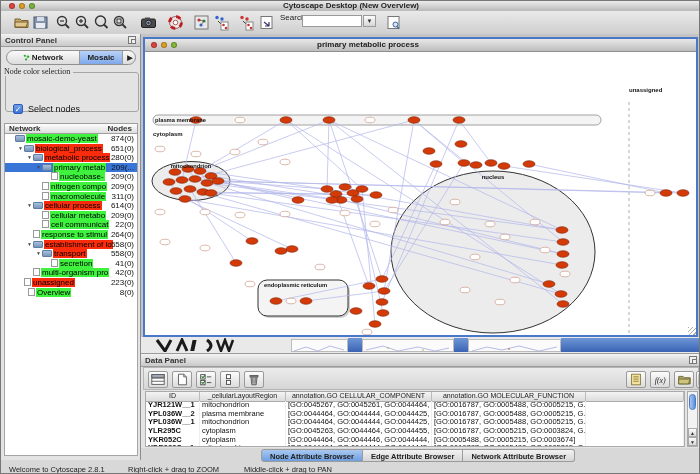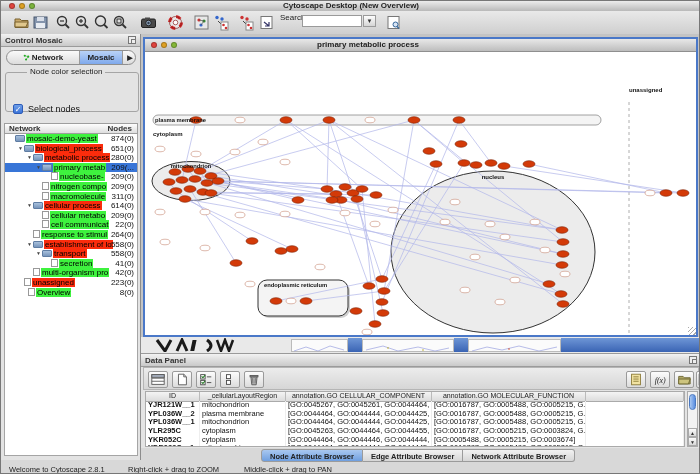--- a/index.html
+++ b/index.html
@@ -22,21 +22,21 @@
   .panel-head{position:absolute;left:0;width:100%;height:13px;background:linear-gradient(#f2f2f2,#c9c9c9);border-bottom:1px solid #9b9b9b;font-size:8px;font-weight:bold;color:#333;line-height:13px;padding-left:4px;box-sizing:border-box;}
   .float-ico{position:absolute;right:4px;top:2px;width:8px;height:8px;border:1px solid #777;background:#eee;box-sizing:border-box;}
   .float-ico:after{content:"";position:absolute;left:2px;top:2px;width:3px;height:3px;border:1px solid #777;}
   #cp-tabs{left:5px;top:16px;width:130px;height:15px;border:1px solid #8f8f8f;border-radius:8px;background:linear-gradient(#fafafa,#dcdcdc);display:flex;overflow:hidden;box-sizing:border-box;}
   .cp-tab{flex:0 0 auto;font-size:8px;font-weight:bold;color:#222;line-height:13px;text-align:center;}
   #tab-network{width:72px;border-right:1px solid #9a9a9a;}
   #tab-mosaic{width:42px;background:linear-gradient(#b9d2f6,#7fa9ec);border-right:1px solid #9a9a9a;}
   #tab-arrow{width:14px;font-size:7px;line-height:13px;text-align:center;color:#222;}
   .net-glyph{display:inline-block;width:7px;height:7px;vertical-align:-1px;margin-right:2px;}
   #cp-group{left:4px;top:38px;width:132px;height:38px;border:1px solid #a5a5a5;border-radius:3px;}
-  #cp-group-title{left:26px;top:33px;background:#e3e3e3;padding:0 3px;font-size:8px;color:#222;}
+  #cp-group-title{left:0;top:33px;background:#e3e3e3;padding:0 3px;font-size:8px;color:#222;font-family:Liberation Serif, serif;}
   #cp-dropdown{left:12px;top:46px;width:116px;height:16px;background:linear-gradient(#ffffff,#e4e4e4);border:1px solid #9a9a9a;border-radius:4px;font-size:8px;font-weight:bold;color:#222;line-height:14px;padding-left:10px;box-sizing:border-box;}
   #cp-dropdown .stepper{position:absolute;right:1px;top:1px;width:12px;height:12px;background:linear-gradient(#cfe0f6,#92b6e8);border-left:1px solid #9a9a9a;border-radius:0 3px 3px 0;font-size:4px;line-height:6px;text-align:center;color:#234;}
   #cp-check{left:12px;top:70px;width:10px;height:10px;background:linear-gradient(#6f9fe8,#3b74d8);border:1px solid #2d5cb8;border-radius:2px;color:#fff;font-size:8px;line-height:9px;text-align:center;box-sizing:border-box;}
   #cp-check-label{left:27px;top:70px;font-size:9px;color:#111;}
   #tree-head{left:3px;top:89px;width:134px;height:11px;background:linear-gradient(#fdfdfd,#dedede);border:1px solid #9e9e9e;box-sizing:border-box;font-size:8px;font-weight:bold;color:#333;}
   #tree-head .c1{position:absolute;left:4px;top:0;line-height:10px;}
   #tree-head .c2{position:absolute;right:5px;top:0;line-height:10px;}
   #tree{left:3px;top:100px;width:134px;height:322px;background:#fff;border:1px solid #a5a5a5;border-top:none;box-sizing:border-box;overflow:hidden;}
   .tree-row{position:relative;height:9.6px;line-height:9.6px;font-size:8px;white-space:nowrap;}
   .tree-row.selected{background:#3875d7;}
@@ -193,21 +193,21 @@
         <svg viewBox="0 0 17 17">
           <rect x="3" y="2.5" width="11" height="12" fill="#fff" stroke="#777"></rect>
           <circle cx="10.5" cy="10.5" r="2.5" fill="#d8e4f4" stroke="#369"></circle>
           <line x1="12" y1="12.5" x2="14" y2="14.5" stroke="#369" stroke-width="1.3"></line>
         </svg>
       </div>
   </div>
 
   <div class="abs" id="control-panel">
     <div class="panel-head" style="top:0">
-      <span>Control Mosaic</span>
+      <span>Control Panel</span>
       <span class="float-ico"></span>
     </div>
     <div class="abs" id="cp-tabs">
       <div class="cp-tab" id="tab-network"><svg class="net-glyph" viewBox="0 0 8 8">
             <circle cx="2" cy="2" r="1.2" fill="#2a2"></circle>
             <circle cx="6" cy="3" r="1.2" fill="#2a2"></circle>
             <circle cx="3.5" cy="6.3" r="1.2" fill="#2a2"></circle>
             <line x1="2" y1="2" x2="6" y2="3" stroke="#2a2" stroke-width="0.6"></line>
             <line x1="3.5" y1="6.3" x2="6" y2="3" stroke="#2a2" stroke-width="0.6"></line>
           </svg><span>Network</span></div>

